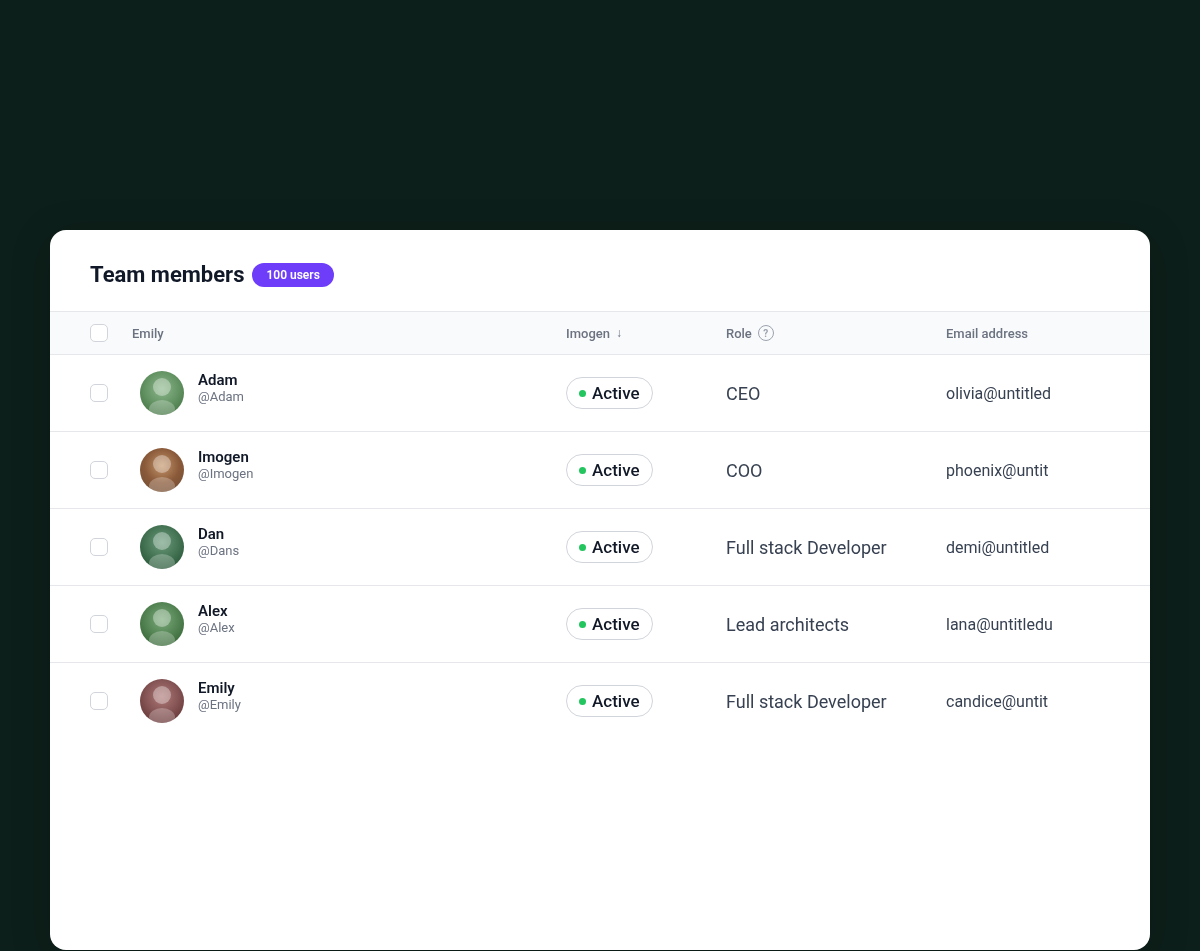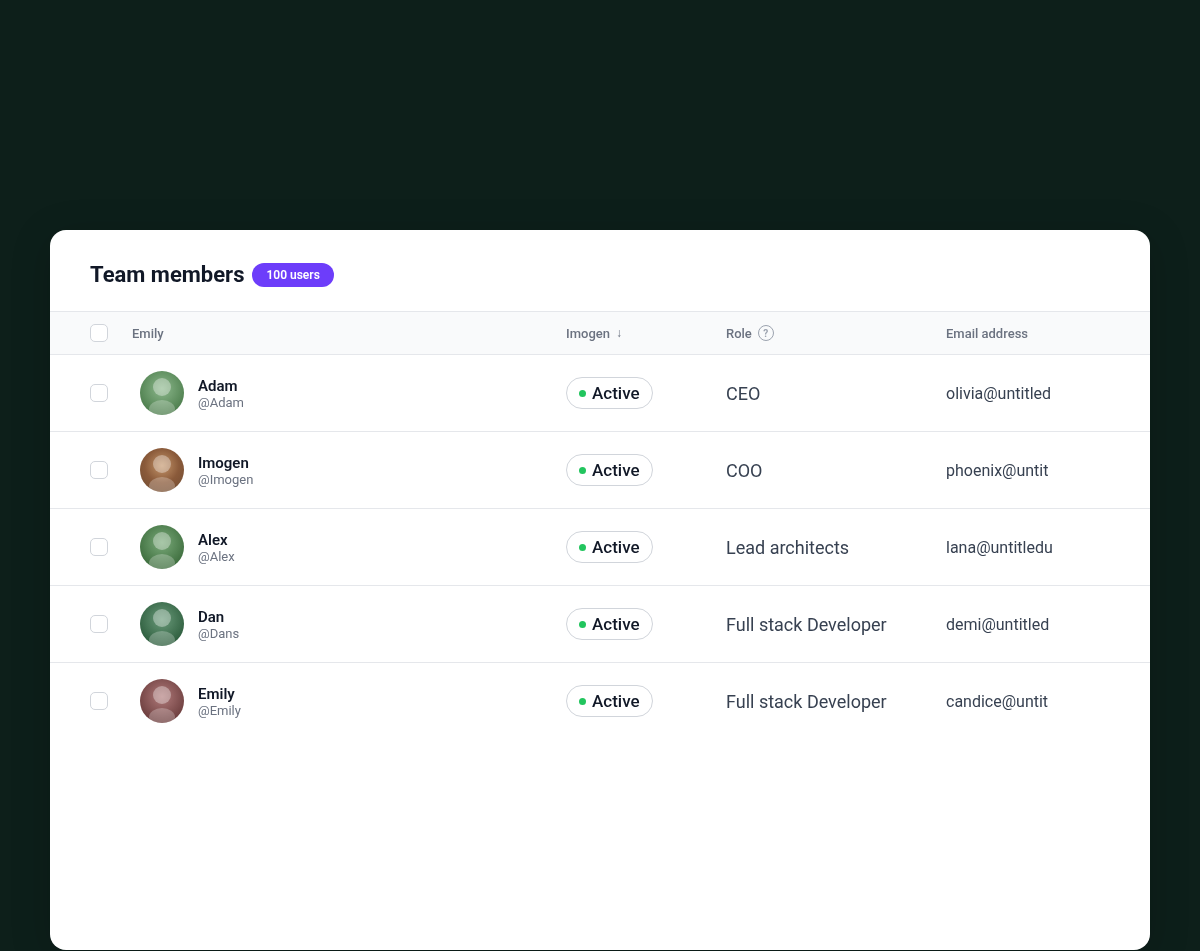--- a/index.html
+++ b/index.html
@@ -140,21 +140,21 @@
       display: block;
     }
 
     .checkbox:checked {
       background: #6d3dfa;
       border-color: #6d3dfa;
     }
 
     .member-cell {
       display: flex;
-      align-items: center;
+      align-items: flex-start;
       gap: 14px;
     }
 
     .avatar {
       width: 44px;
       height: 44px;
       border-radius: 50%;
       overflow: hidden;
       flex-shrink: 0;
       background: #c7d2fe;
@@ -318,78 +318,78 @@
       <td>
         <span class="email-text">phoenix@untit</span>
       </td>
     </tr>
         <tr>
       <td>
         <input type="checkbox" class="checkbox" style="">
       </td>
       <td>
         <div class="member-cell">
-          <div class="avatar avatar-alex">
+          <div class="avatar avatar-dan">
             <svg width="44" height="44" viewBox="0 0 44 44" xmlns="http://www.w3.org/2000/svg">
 
               <circle cx="22" cy="16" r="9" fill="rgba(255,255,255,0.35)"></circle>
 
               <ellipse cx="22" cy="38" rx="13" ry="9" fill="rgba(255,255,255,0.25)"></ellipse>
             </svg>
           </div>
           <div class="member-info">
-            <span class="member-name">Alex</span>
-            <span class="member-handle">@Alex</span>
+            <span class="member-name">Dan</span>
+            <span class="member-handle">@Dans</span>
           </div>
         </div>
       </td>
       <td>
         <span class="status-badge">
           <span class="status-dot"></span>
           <span>Active</span>
         </span>
       </td>
       <td>
-        <span class="role-text">Lead architects</span>
-      </td>
-      <td>
-        <span class="email-text">lana@untitledu</span>
+        <span class="role-text">Full stack Developer</span>
+      </td>
+      <td>
+        <span class="email-text">demi@untitled</span>
       </td>
     </tr>
         <tr>
       <td>
         <input type="checkbox" class="checkbox" style="">
       </td>
       <td>
         <div class="member-cell">
-          <div class="avatar avatar-dan">
+          <div class="avatar avatar-alex">
             <svg width="44" height="44" viewBox="0 0 44 44" xmlns="http://www.w3.org/2000/svg">
 
               <circle cx="22" cy="16" r="9" fill="rgba(255,255,255,0.35)"></circle>
 
               <ellipse cx="22" cy="38" rx="13" ry="9" fill="rgba(255,255,255,0.25)"></ellipse>
             </svg>
           </div>
           <div class="member-info">
-            <span class="member-name">Dan</span>
-            <span class="member-handle">@Dans</span>
+            <span class="member-name">Alex</span>
+            <span class="member-handle">@Alex</span>
           </div>
         </div>
       </td>
       <td>
         <span class="status-badge">
           <span class="status-dot"></span>
           <span>Active</span>
         </span>
       </td>
       <td>
-        <span class="role-text">Full stack Developer</span>
-      </td>
-      <td>
-        <span class="email-text">demi@untitled</span>
+        <span class="role-text">Lead architects</span>
+      </td>
+      <td>
+        <span class="email-text">lana@untitledu</span>
       </td>
     </tr>
         <tr>
       <td>
         <input type="checkbox" class="checkbox" style="">
       </td>
       <td>
         <div class="member-cell">
           <div class="avatar avatar-emily">
             <svg width="44" height="44" viewBox="0 0 44 44" xmlns="http://www.w3.org/2000/svg">

